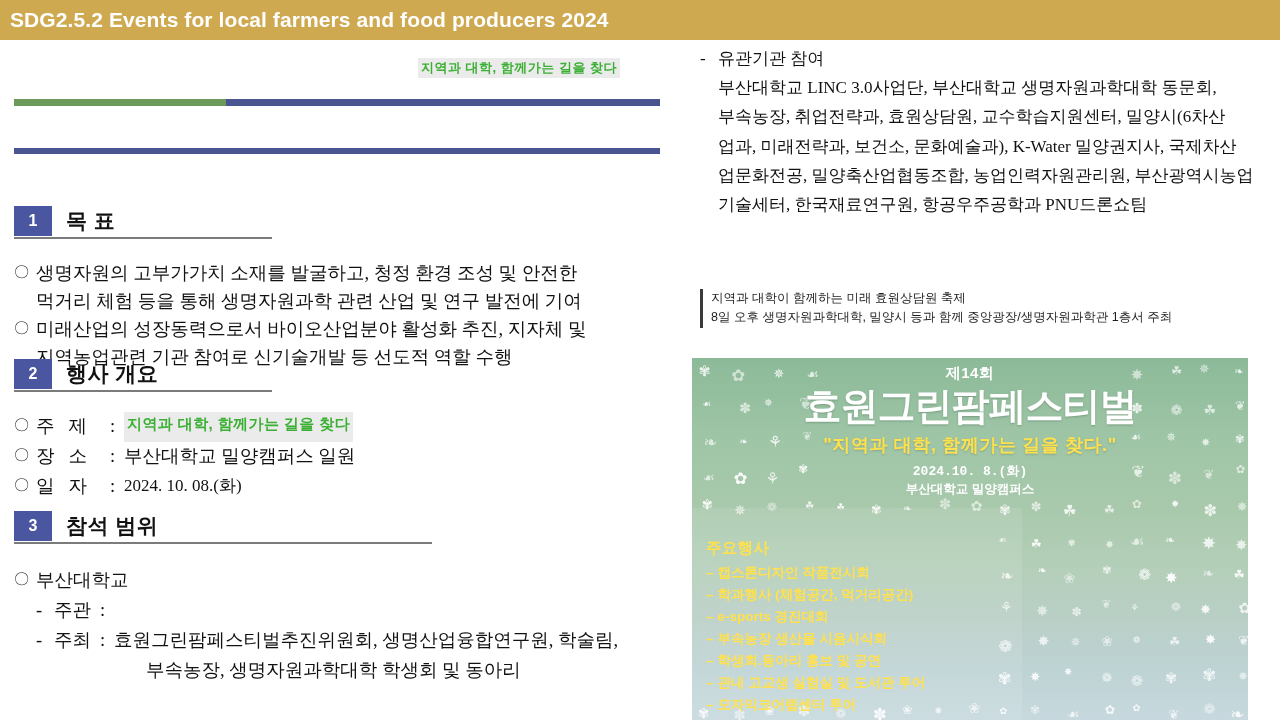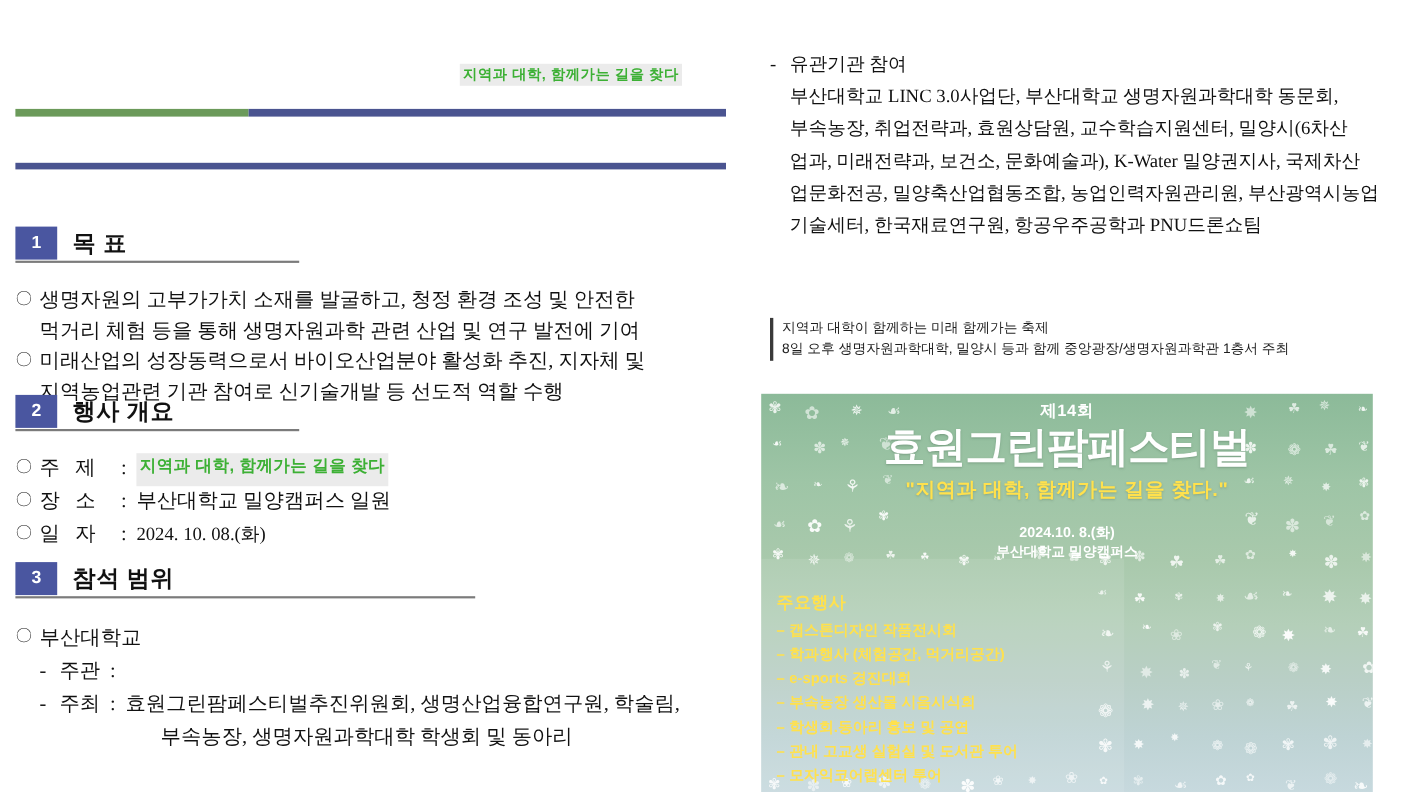--- a/index.html
+++ b/index.html
@@ -123,22 +123,22 @@
     font-family:"Liberation Sans","DejaVu Sans",sans-serif;
     font-weight:700; font-size:38px; color:#ffffff; letter-spacing:-1px;
     margin-top:-2px; text-shadow:0 1px 2px rgba(60,90,70,.35);
   }
   .p-sub{
     font-family:"Liberation Sans","DejaVu Sans",sans-serif;
     font-weight:700; font-size:18px; color:#ffe14d; letter-spacing:.6px;
     margin-top:1px; text-shadow:0 1px 2px rgba(60,90,70,.3);
   }
   .p-date{
-    font-family:Liberation Sans, sans-serif;
-    font-weight:700; font-size:13px; color:#ffffff; margin-top:18px; line-height:1.35;
+    font-family:Liberation Mono, monospace;
+    font-weight:700; font-size:13px; color:#ffffff; margin-top:6px; line-height:1.35;
   }
   .p-venue{
     font-family:"Liberation Sans","DejaVu Sans",sans-serif;
     font-weight:700; font-size:12.5px; color:#ffffff; line-height:1.35;
   }
 
   .p-events{ position:absolute; left:14px; top:164px; width:300px; }
   .p-ev-head{
     font-family:"Liberation Sans","DejaVu Sans",sans-serif;
     font-weight:700; font-size:15.5px; color:#ffe14d; letter-spacing:.3px;
@@ -154,20 +154,23 @@
   .poster-veil{
     position:absolute; left:0; top:150px; width:330px; height:212px;
     background:rgba(255,255,255,.10); pointer-events:none;
   }
 </style>
 </head>
 <body>
 
 <div class="page">
 
+  <div class="header-bar">
+    <div class="header-title">SDG2.5.2 Events for local farmers and food producers 2024</div>
+  </div>
 
   <div class="left-col">
 
     <div class="tagline-top">지역과 대학, 함께가는 길을 찾다</div>
 
     <div class="rule-top">
       <div class="seg-green"></div>
       <div class="seg-navy"></div>
     </div>
 
@@ -275,21 +278,21 @@
       <div class="org-body">
         <span class="ln">부산대학교  LINC  3.0사업단,  부산대학교  생명자원과학대학  동문회,</span>
         <span class="ln">부속농장,  취업전략과,  효원상담원,  교수학습지원센터,  밀양시(6차산</span>
         <span class="ln">업과, 미래전략과, 보건소, 문화예술과), K-Water 밀양권지사, 국제차산</span>
         <span class="ln">업문화전공,  밀양축산업협동조합,  농업인력자원관리원,  부산광역시농업</span>
         <span class="ln">기술세터, 한국재료연구원, 항공우주공학과 PNU드론쇼팀</span>
       </div>
     </div>
 
     <div class="callout">
-      <span class="ln">지역과 대학이 함께하는 미래 함께가는 축제</span>
+      <span class="ln">지역과 대학이 함께하는 미래 효원상담원 축제</span>
       <span class="ln">8일 오후 생명자원과학대학, 밀양시 등과 함께 중앙광장/생명자원과학관 1층서 주최</span>
     </div>
 
     <div class="poster">
       <div class="poster-glyphs" id="glyphLayer">
           <span style="left: 6.52118px; top: 5.54124px; font-size: 14.5px; opacity: 0.81;">✾</span>
           <span style="left: 39.4774px; top: 9.672px; font-size: 16.3px; opacity: 0.59;">✿</span>
           <span style="left: 81.4619px; top: 10.4362px; font-size: 12.8px; opacity: 0.92;">✵</span>
           <span style="left: 114.505px; top: 10.0161px; font-size: 13.8px; opacity: 0.75;">☙</span>
           <span style="left: 438.771px; top: 10.4503px; font-size: 15px; opacity: 0.56;">✸</span>

